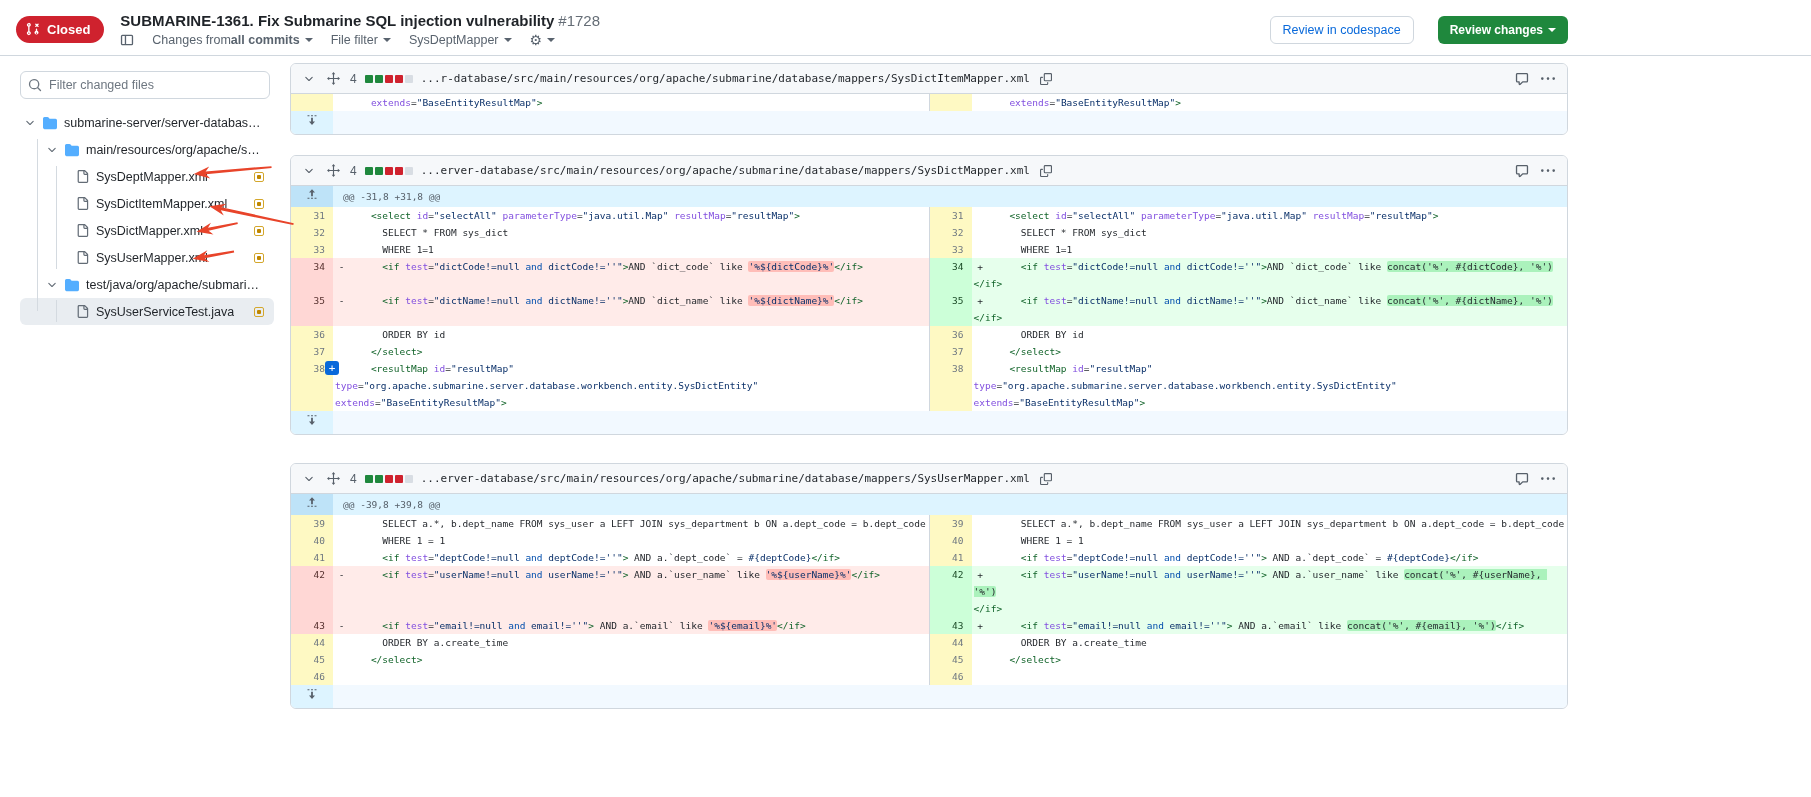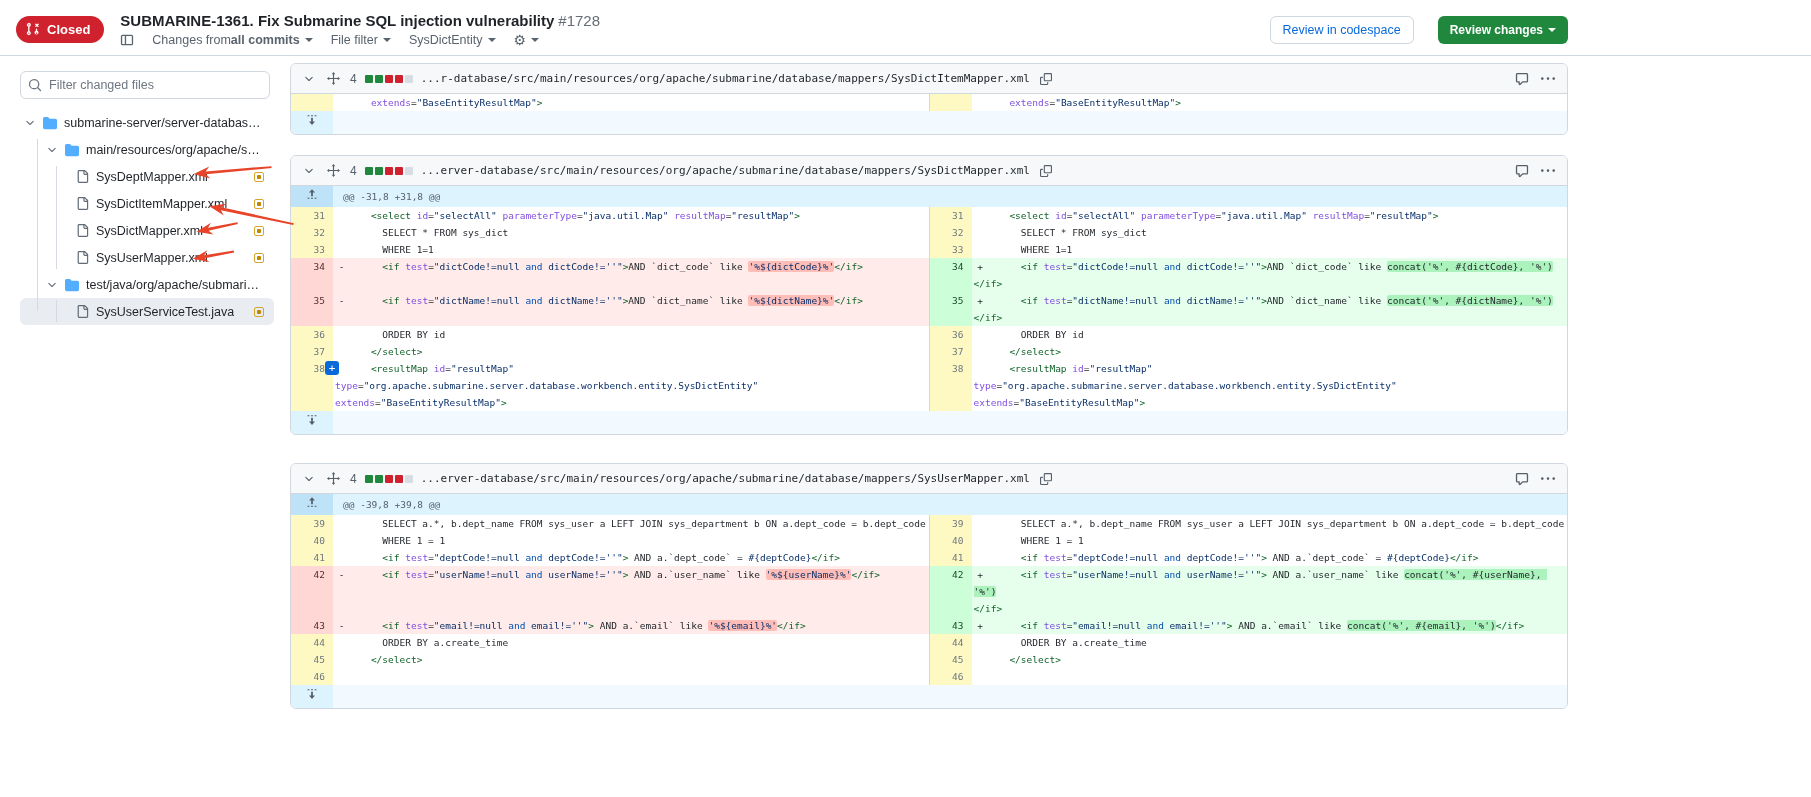--- a/index.html
+++ b/index.html
@@ -111,21 +111,21 @@
       <span class="tb-item">
           <span>Changes from</span>
           <b>all commits</b>
           <i class="caret"></i>
         </span>
       <span class="tb-item">
           <span>File filter</span>
           <i class="caret"></i>
         </span>
       <span class="tb-item">
-          <span>SysDictEntity</span>
+          <span>SysDeptMapper</span>
           <i class="caret"></i>
         </span>
       <span class="tb-item">
           <span class="gear">⚙</span>
           <i class="caret"></i>
         </span>
     </div>
   </div>
   <div class="hright">
     <button class="btn-codespace">Review in codespace</button>

